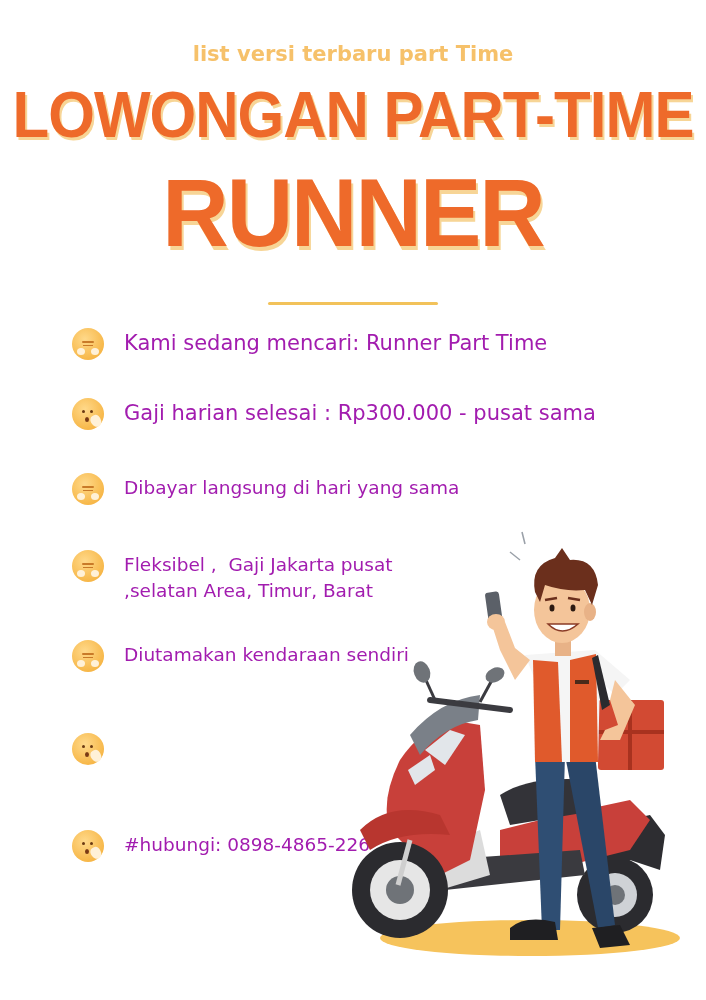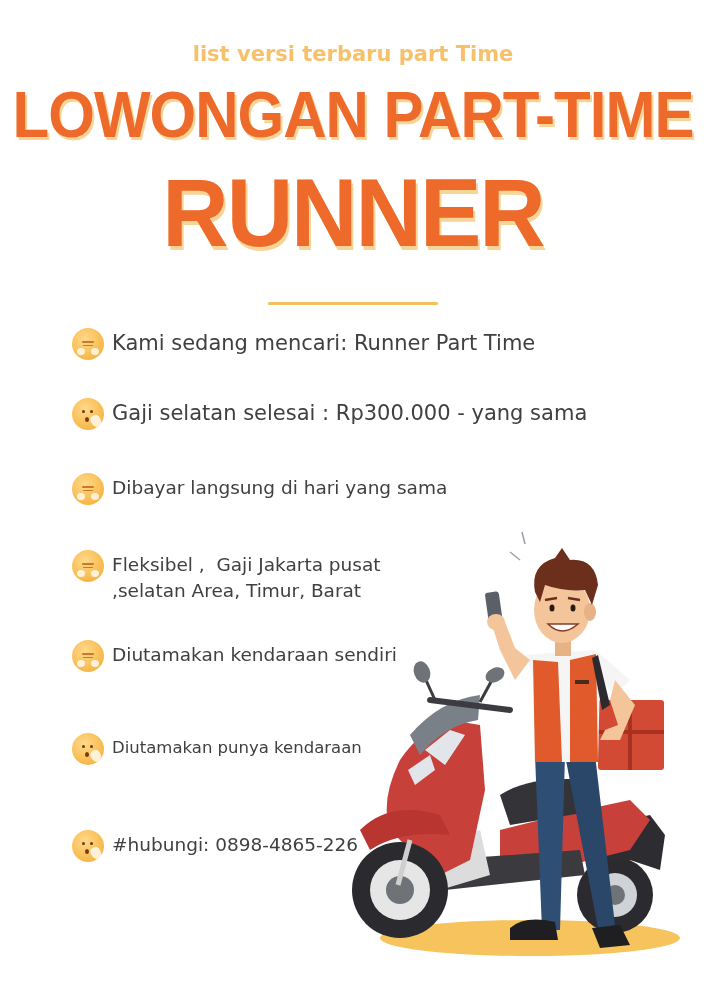--- a/index.html
+++ b/index.html
@@ -36,21 +36,21 @@
     }
     .emoji .brow { position:absolute; left:10px; top:13px; width:12px; height:2px; background:#c97a28; border-radius:1px; }
     .emoji .brow2 { position:absolute; left:11px; top:17px; width:10px; height:1px; background:#c97a28; }
     .emoji .tearl { position:absolute; left:5px; top:20px; width:8px; height:7px; background:#fff6e6; border-radius:50%; opacity:0.9; }
     .emoji .tearr { position:absolute; right:5px; top:20px; width:8px; height:7px; background:#fff6e6; border-radius:50%; opacity:0.9; }
     .emoji .eyel { position:absolute; left:10px; top:12px; width:3px; height:3px; background:#6b3a12; border-radius:50%; }
     .emoji .eyer { position:absolute; left:18px; top:12px; width:3px; height:3px; background:#6b3a12; border-radius:50%; }
     .emoji .mouth { position:absolute; left:13px; top:19px; width:4px; height:5px; background:#7a3a14; border-radius:50%; }
     .emoji .hand { position:absolute; right:3px; bottom:3px; width:10px; height:12px; background:#fff1d8; border-radius:40% 40% 50% 50%; transform: rotate(-30deg); }
     .text {
-      margin-left: 8px; color: #404040; font-family: "DejaVu Sans", sans-serif; line-height: 26px;
+      margin-left: 20px; color: #a21caf; font-family: "DejaVu Sans", sans-serif; line-height: 26px;
     }
     .t-lg { font-size: 21px; }
     .t-md { font-size: 18.5px; }
     .t-sm { font-size: 16.5px; }
     .illus { position: absolute; left: 330px; top: 530px; width: 376px; height: 450px; }
   </style>
 </head>
 <body>
 
 <div class="subtitle">list versi terbaru part Time</div>
@@ -68,21 +68,21 @@
   <div class="text t-lg">Kami sedang mencari: Runner Part Time</div>
 </div>
 
 <div class="item" style="top:400px;">
   <div class="emoji">
     <div class="eyel"></div>
       <div class="eyer"></div>
       <div class="mouth"></div>
       <div class="hand"></div>
   </div>
-  <div class="text t-lg">Gaji selatan selesai : Rp300.000 - yang sama</div>
+  <div class="text t-lg">Gaji harian selesai : Rp300.000 - pusat sama</div>
 </div>
 
 <div class="item" style="top:475px;">
   <div class="emoji">
     <div class="brow"></div>
       <div class="brow2"></div>
       <div class="tearl"></div>
       <div class="tearr"></div>
   </div>
   <div class="text t-md">Dibayar langsung di hari yang sama</div>
@@ -111,21 +111,20 @@
   <div class="text t-md">Diutamakan kendaraan sendiri</div>
 </div>
 
 <div class="item" style="top:735px;">
   <div class="emoji">
     <div class="eyel"></div>
       <div class="eyer"></div>
       <div class="mouth"></div>
       <div class="hand"></div>
   </div>
-  <div class="text t-sm">Diutamakan punya kendaraan</div>
 </div>
 
 <div class="item" style="top:832px;">
   <div class="emoji">
     <div class="eyel"></div>
       <div class="eyer"></div>
       <div class="mouth"></div>
       <div class="hand"></div>
   </div>
   <div class="text t-md">#hubungi: 0898-4865-226</div>

